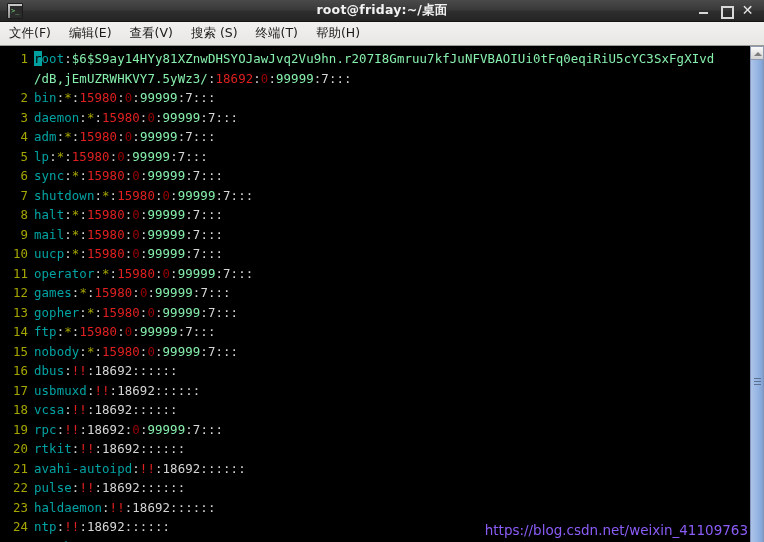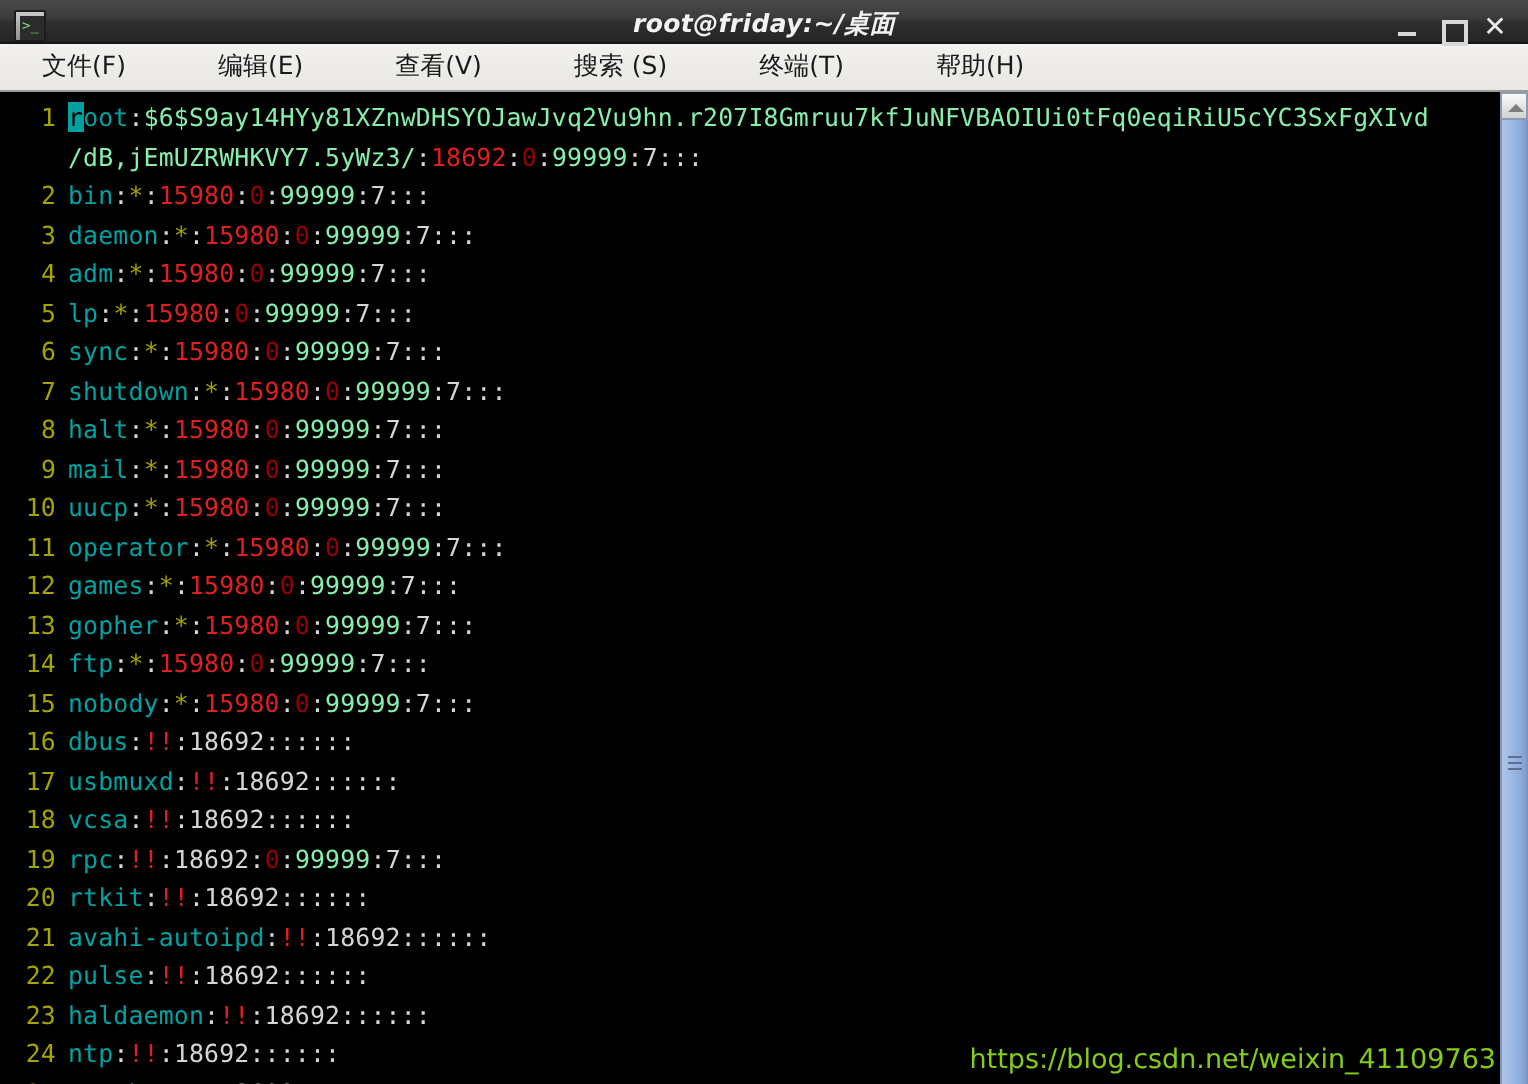--- a/index.html
+++ b/index.html
@@ -21,24 +21,23 @@
     background: #000;
   }
 
   
   .titlebar {
     height: 22px;
     flex: 0 0 22px;
     background: linear-gradient(to bottom, #4a4a4a 0%, #3a3a3a 45%, #2e2e2e 55%, #242424 100%);
     border-bottom: 1px solid #151515;
     display: flex;
-    align-items: flex-end;
+    align-items: center;
     position: relative;
     padding: 0 4px;
-    font-style: italic;
   }
 
   .term-icon {
     width: 16px; height: 16px;
     margin-left: 3px;
     background: linear-gradient(to bottom, #c9c9c9, #8f8f8f);
     border: 1px solid #1c1c1c;
     border-radius: 1px;
     position: relative;
     flex: 0 0 16px;
@@ -109,22 +108,21 @@
   }
 
   
   .menubar {
     height: 24px;
     flex: 0 0 24px;
     background: linear-gradient(to bottom, #f2f1ef 0%, #e8e7e4 100%);
     border-bottom: 1px solid #9a9a9a;
     display: flex;
     align-items: center;
-    padding-left: 12px;
-    gap: 28px;
+    padding-left: 0;
   }
   .menu-item {
     font-family: "DejaVu Sans", sans-serif;
     font-size: 12.5px;
     color: #1a1a1a;
     padding: 2px 9px;
     white-space: nowrap;
     cursor: default;
   }
 
@@ -222,21 +220,21 @@
     margin-bottom: 2px;
   }
 
   
   .watermark {
     position: absolute;
     right: 16px;
     bottom: 4px;
     font-family: "DejaVu Sans", sans-serif;
     font-size: 13.5px;
-    color: #84cc16;
+    color: #8b5cf6;
     white-space: nowrap;
     pointer-events: none;
     z-index: 5;
   }
 </style>
 </head>
 <body>
 
 <div class="window">
 

